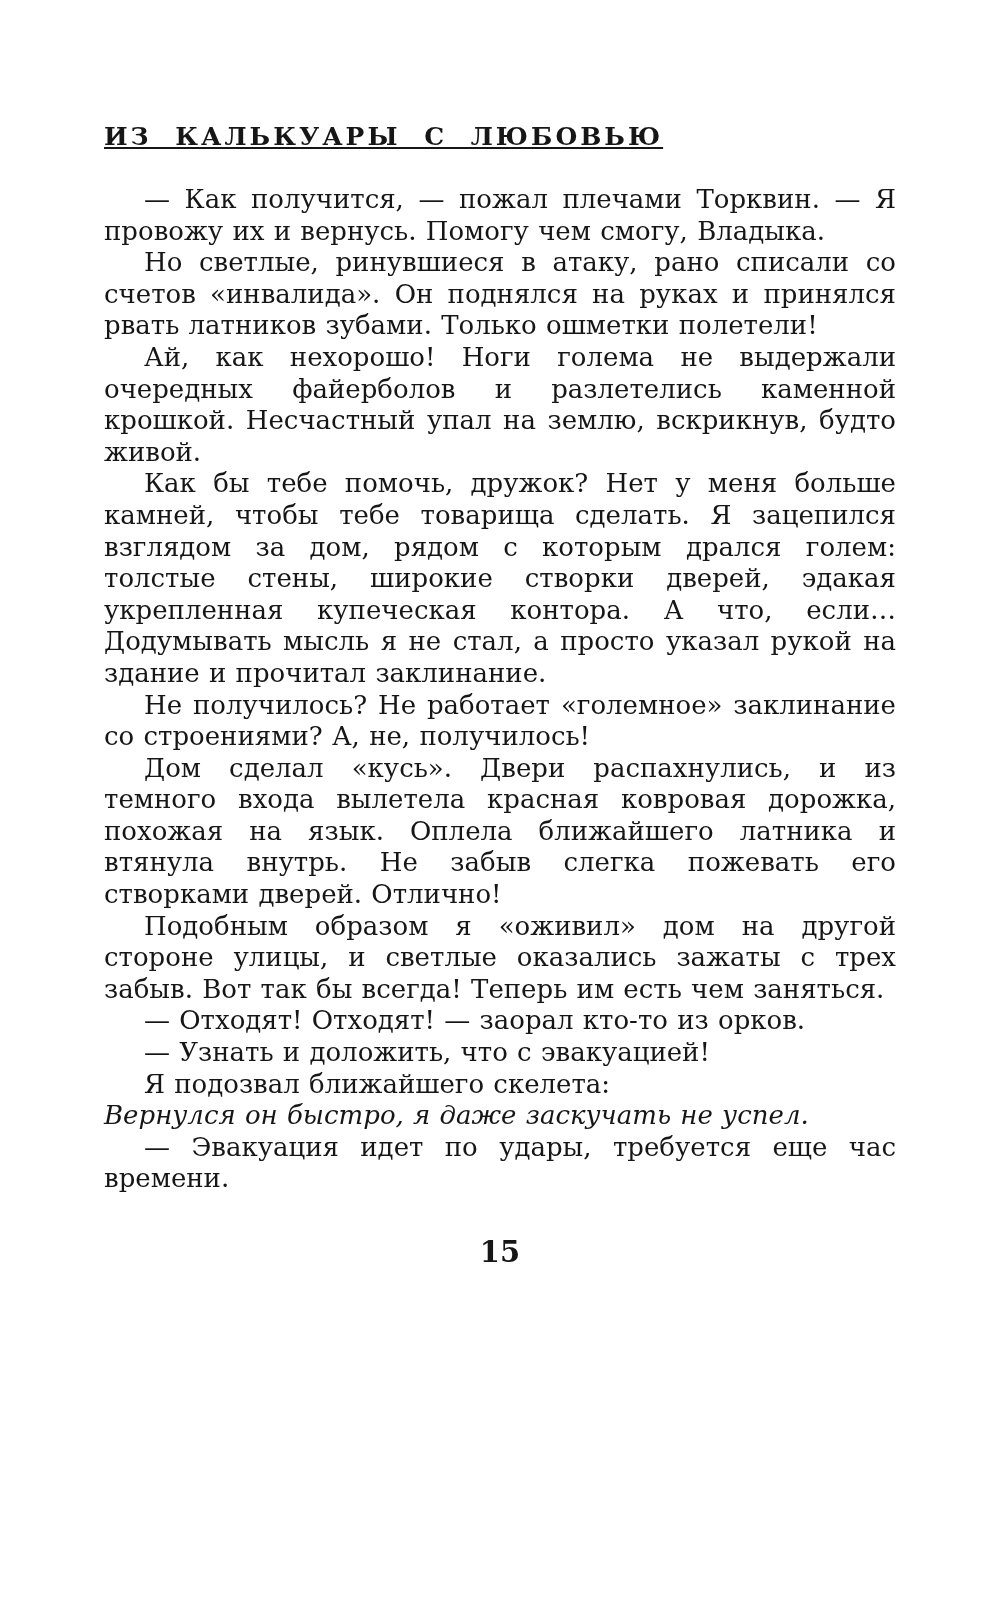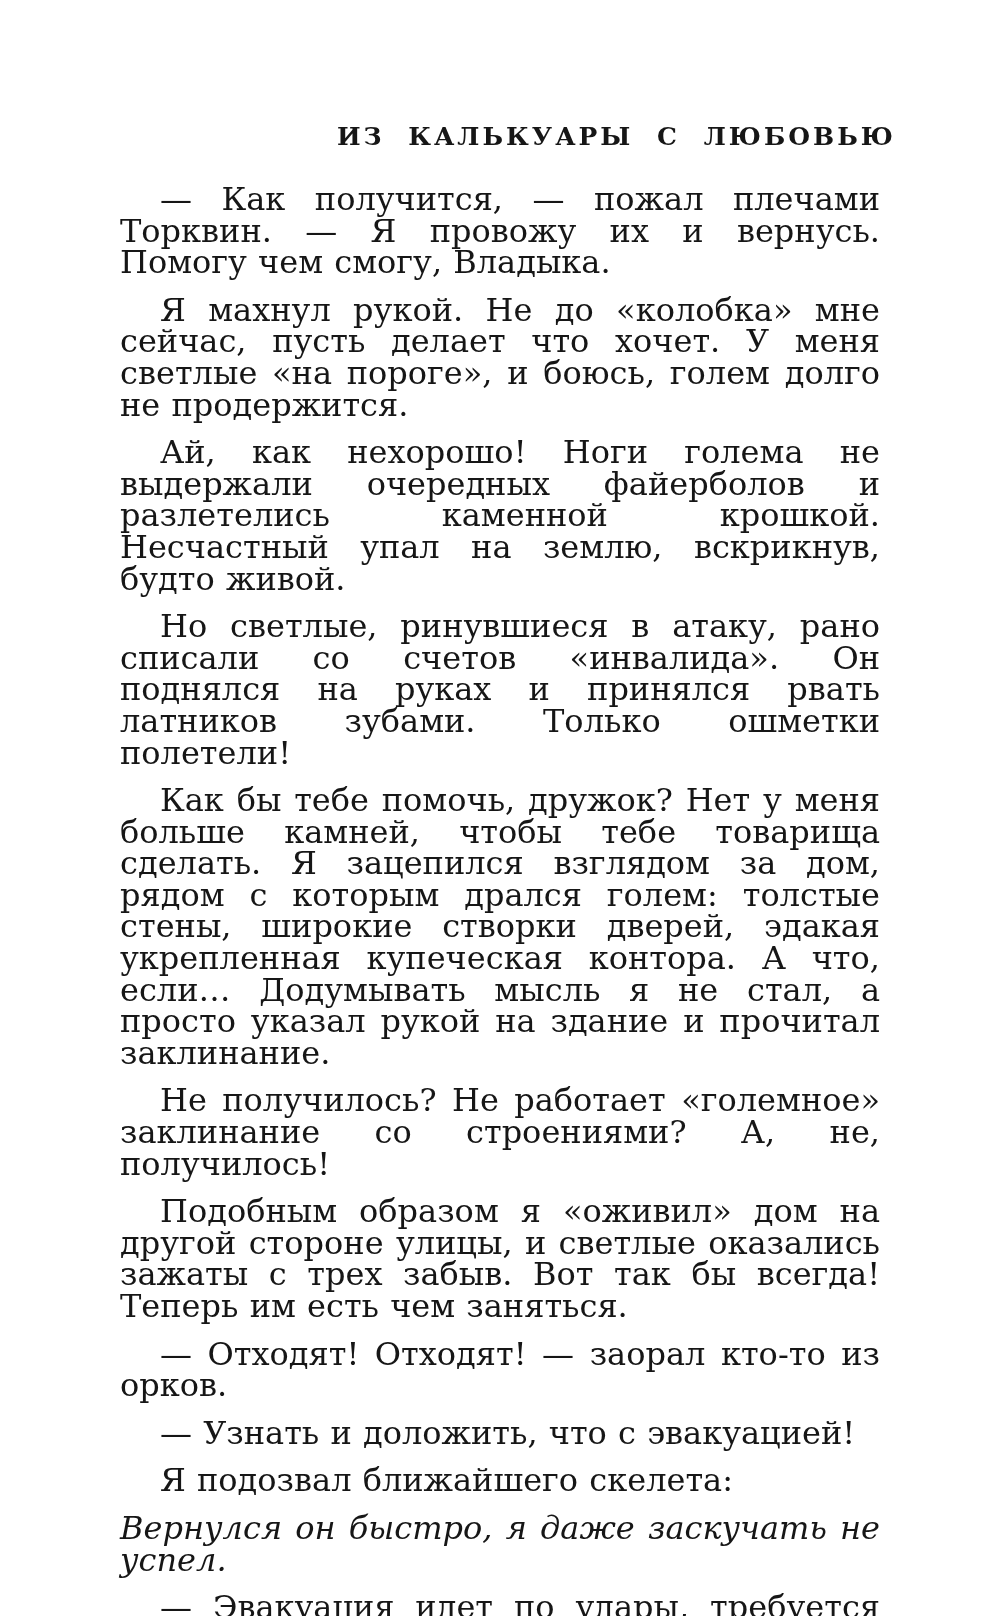--- a/index.html
+++ b/index.html
@@ -14,30 +14,31 @@
     font-family: "DejaVu Serif", "Liberation Serif", serif;
     overflow: hidden;
   }
   .page {
     width: 792px;
     margin: 0 auto;
     padding-top: 122px;
     box-sizing: content-box;
   }
   .running-head {
-    text-align: right;
+    text-align: left;
     font-weight: bold;
     font-size: 25px;
     letter-spacing: 3px;
     word-spacing: 12px;
     margin: 0 0 33px 0;
+    text-decoration: underline;
   }
   .body-text p {
-    margin: 16px;
-    font-size: 32px;
+    margin: 0;
+    font-size: 26px;
     line-height: 31.6px;
     text-align: justify;
     text-indent: 40px;
     word-spacing: 1px;
   }
   .body-text p.noindent {
     text-indent: 0;
     font-style: italic;
   }
   .page-number {
@@ -49,25 +50,25 @@
 </style>
 </head>
 <body>
 
 <div class="page">
 
   <h1 class="running-head">ИЗ КАЛЬКУАРЫ С ЛЮБОВЬЮ</h1>
 
   <div class="body-text">
     <p>— Как получится, — пожал плечами Торквин. — Я провожу их и вернусь. Помогу чем смогу, Владыка.</p>
-    <p>Я махнул рукой. Не до «колобка» мне сейчас, пусть делает что хочет. У меня светлые «на пороге», и боюсь, голем долго не продержится.</p>
+    <p>Но светлые, ринувшиеся в атаку, рано списали со счетов «инвалида». Он поднялся на руках и принялся рвать латников зубами. Только ошметки полетели!</p>
     <p>Ай, как нехорошо! Ноги голема не выдержали очередных файерболов и разлетелись каменной крошкой. Несчастный упал на землю, вскрикнув, будто живой.</p>
-    <p>Но светлые, ринувшиеся в атаку, рано списали со счетов «инвалида». Он поднялся на руках и принялся рвать латников зубами. Только ошметки полетели!</p>
     <p>Как бы тебе помочь, дружок? Нет у меня больше камней, чтобы тебе товарища сделать. Я зацепился взглядом за дом, рядом с которым дрался голем: толстые стены, широкие створки дверей, эдакая укрепленная купеческая контора. А что, если… Додумывать мысль я не стал, а просто указал рукой на здание и прочитал заклинание.</p>
     <p>Не получилось? Не работает «големное» заклинание со строениями? А, не, получилось!</p>
+    <p>Дом сделал «кусь». Двери распахнулись, и из темного входа вылетела красная ковровая дорожка, похожая на язык. Оплела ближайшего латника и втянула внутрь. Не забыв слегка пожевать его створками дверей. Отлично!</p>
     <p>Подобным образом я «оживил» дом на другой стороне улицы, и светлые оказались зажаты с трех забыв. Вот так бы всегда! Теперь им есть чем заняться.</p>
     <p>— Отходят! Отходят! — заорал кто-то из орков.</p>
     <p>— Узнать и доложить, что с эвакуацией!</p>
     <p>Я подозвал ближайшего скелета:</p>
     <p class="noindent">Вернулся он быстро, я даже заскучать не успел.</p>
     <p>— Эвакуация идет по удары, требуется еще час времени.</p>
   </div>
 
   <div class="page-number">15</div>
 

